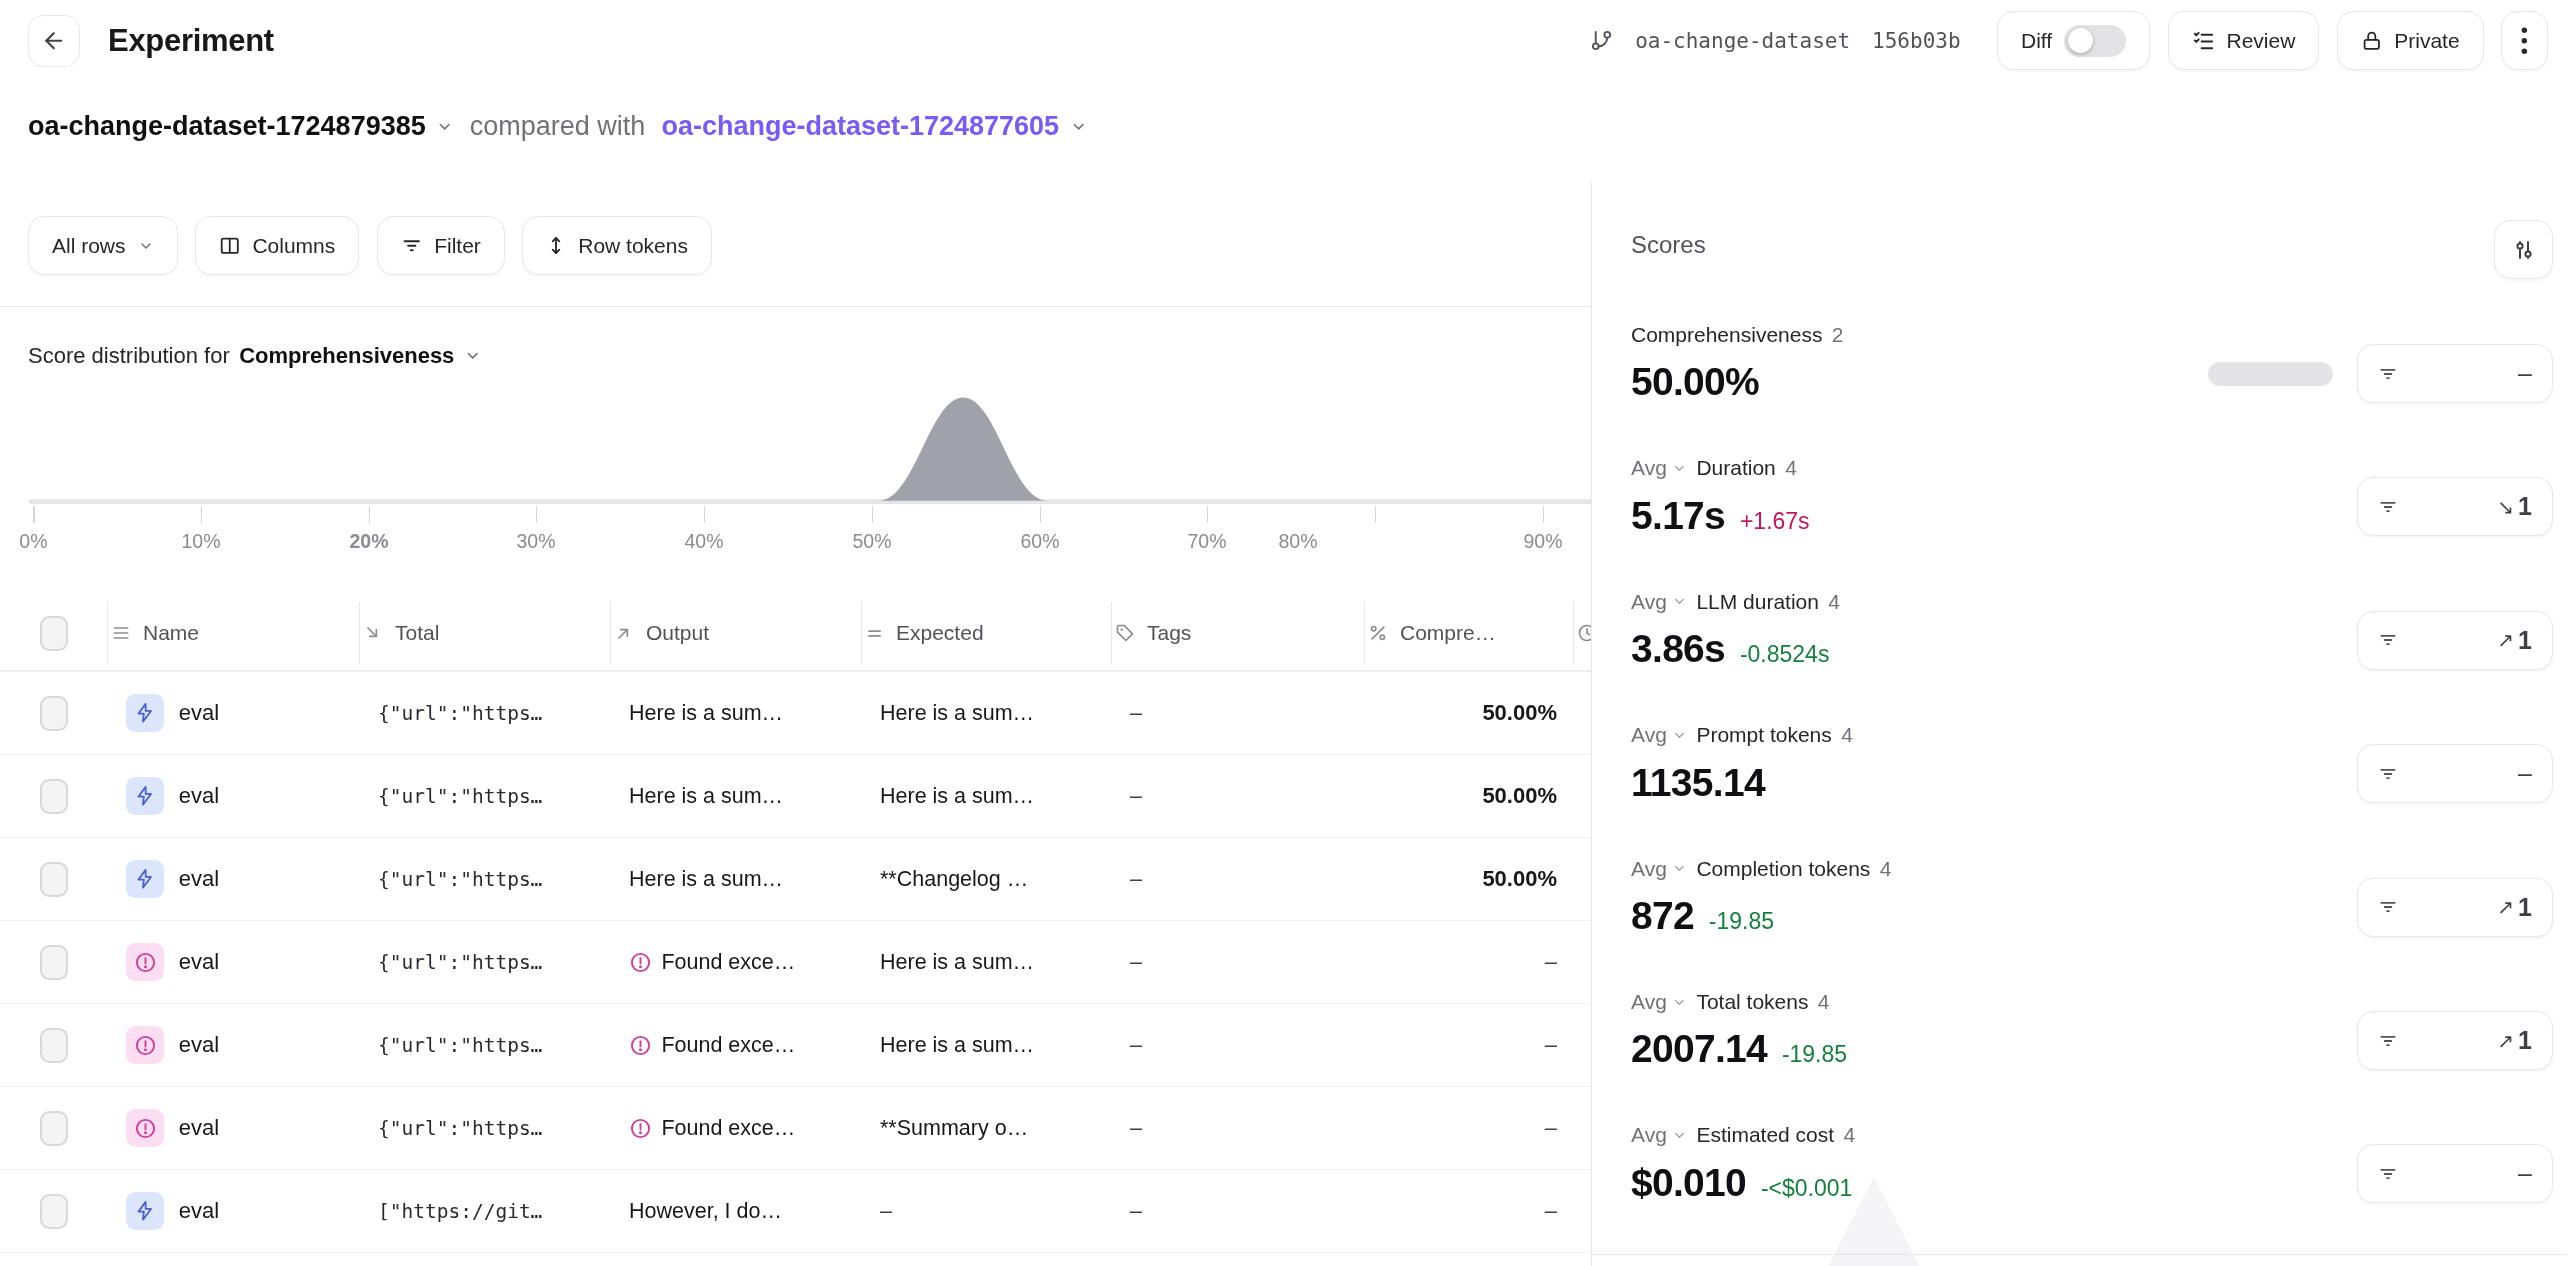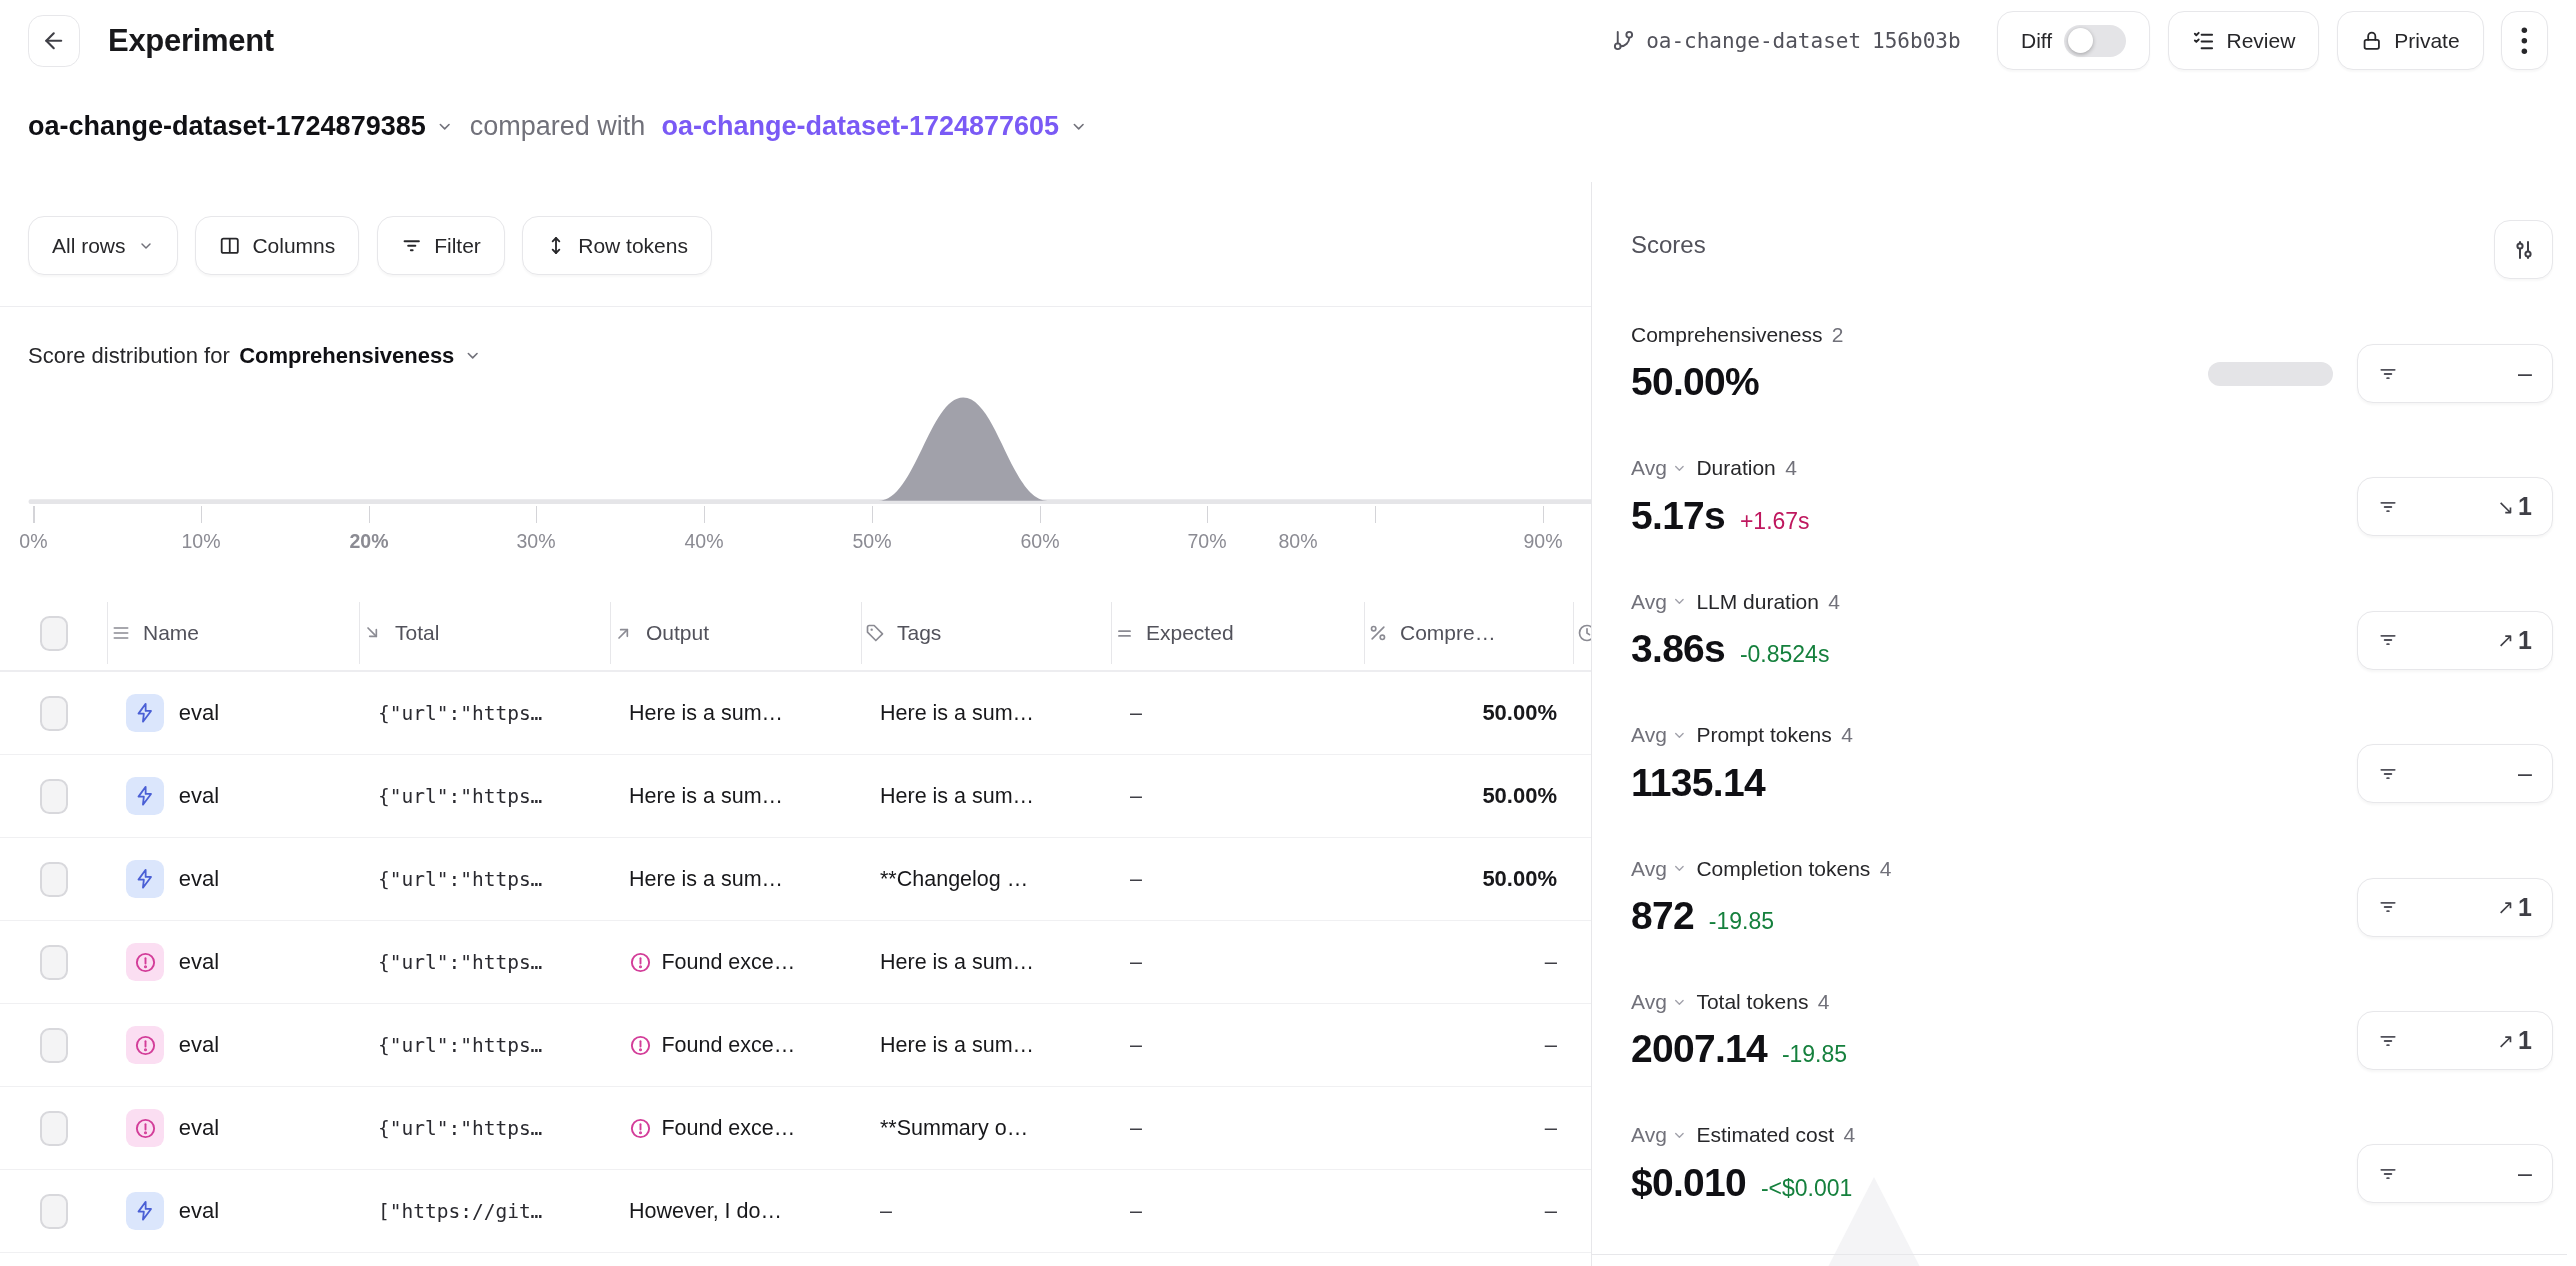--- a/index.html
+++ b/index.html
@@ -11,21 +11,21 @@
   body{width:2576px;height:1267px;overflow:hidden;background:#fff;color:var(--ink);
        font-family:"Liberation Sans",sans-serif;}
   .mono{font-family:"DejaVu Sans Mono","Liberation Mono",monospace}
 
   
   .topbar{display:flex;align-items:center;height:81px;padding:0 28px}
   .back-btn{width:52px;height:52px;border:1.3px solid var(--line);border-radius:14.8px;background:#fff;
             display:flex;align-items:center;justify-content:center;color:#3f3f46;flex:0 0 auto}
   .app-title{font-size:31px;font-weight:700;margin-left:28px;letter-spacing:-0.3px}
   .top-right{margin-left:auto;display:flex;align-items:center;gap:17.4px}
-  .branch{display:flex;align-items:center;gap:11px;color:var(--gray2);font-size:21px;margin-right:19px}
+  .branch{display:flex;align-items:center;gap:22px;color:var(--gray2);font-size:21px;margin-right:19px}
   .btn{display:flex;align-items:center;gap:12px;height:59px;padding:0 23px;border:1.3px solid var(--line);
        border-radius:16px;background:#fff;font-size:21px;color:var(--ink2);
        box-shadow:0 1.3px 2px rgba(0,0,0,.03);cursor:pointer}
   .toggle{width:62px;height:32px;border-radius:17.4px;background:#e4e4e7;position:relative}
   .toggle .knob{position:absolute;left:3.4px;top:3.4px;width:25.5px;height:25.5px;border-radius:50%;
                 background:#fff;box-shadow:0 1.3px 4px rgba(0,0,0,.28)}
   .kebab-btn{width:47px;justify-content:center;padding:0;gap:0}
 
   
   .subheader{display:flex;align-items:center;gap:16px;height:101px;padding:0 28px 9.4px}
@@ -284,35 +284,35 @@
           <span class="hicon">
               <svg width="20" height="20" viewBox="0 0 24 24" fill="none" stroke="currentColor" stroke-width="2" stroke-linecap="round" stroke-linejoin="round">
                 <path d="M6 18L16 8"></path>
                 <path d="M8 8h8v8"></path>
               </svg>
             </span>
           <span>Output</span>
         </div>
         <div class="th">
           <span class="hicon">
+              <svg width="19" height="19" viewBox="0 0 24 24" fill="none" stroke="currentColor" stroke-width="2.2" stroke-linecap="round">
+                <line x1="5" y1="9" x2="19" y2="9"></line>
+                <line x1="5" y1="15" x2="19" y2="15"></line>
+              </svg>
+            </span>
+          <span>Expected</span>
+        </div>
+        <div class="th">
+          <span class="hicon">
               <svg width="20" height="20" viewBox="0 0 24 24" fill="none" stroke="currentColor" stroke-width="2" stroke-linejoin="round">
                 <path d="M3 5a2 2 0 0 1 2-2h6l10 10-8 8L3 11z"></path>
                 <circle cx="8" cy="8" r="1.4" fill="currentColor" stroke="none"></circle>
               </svg>
             </span>
           <span>Tags</span>
-        </div>
-        <div class="th">
-          <span class="hicon">
-              <svg width="19" height="19" viewBox="0 0 24 24" fill="none" stroke="currentColor" stroke-width="2.2" stroke-linecap="round">
-                <line x1="5" y1="9" x2="19" y2="9"></line>
-                <line x1="5" y1="15" x2="19" y2="15"></line>
-              </svg>
-            </span>
-          <span>Expected</span>
         </div>
         <div class="th">
           <span class="hicon">
               <svg width="20" height="20" viewBox="0 0 24 24" fill="none" stroke="currentColor" stroke-width="2" stroke-linecap="round">
                 <line x1="19" y1="5" x2="5" y2="19"></line>
                 <circle cx="6.8" cy="6.8" r="2.6"></circle>
                 <circle cx="17.2" cy="17.2" r="2.6"></circle>
               </svg>
             </span>
           <span>Compre…</span>

